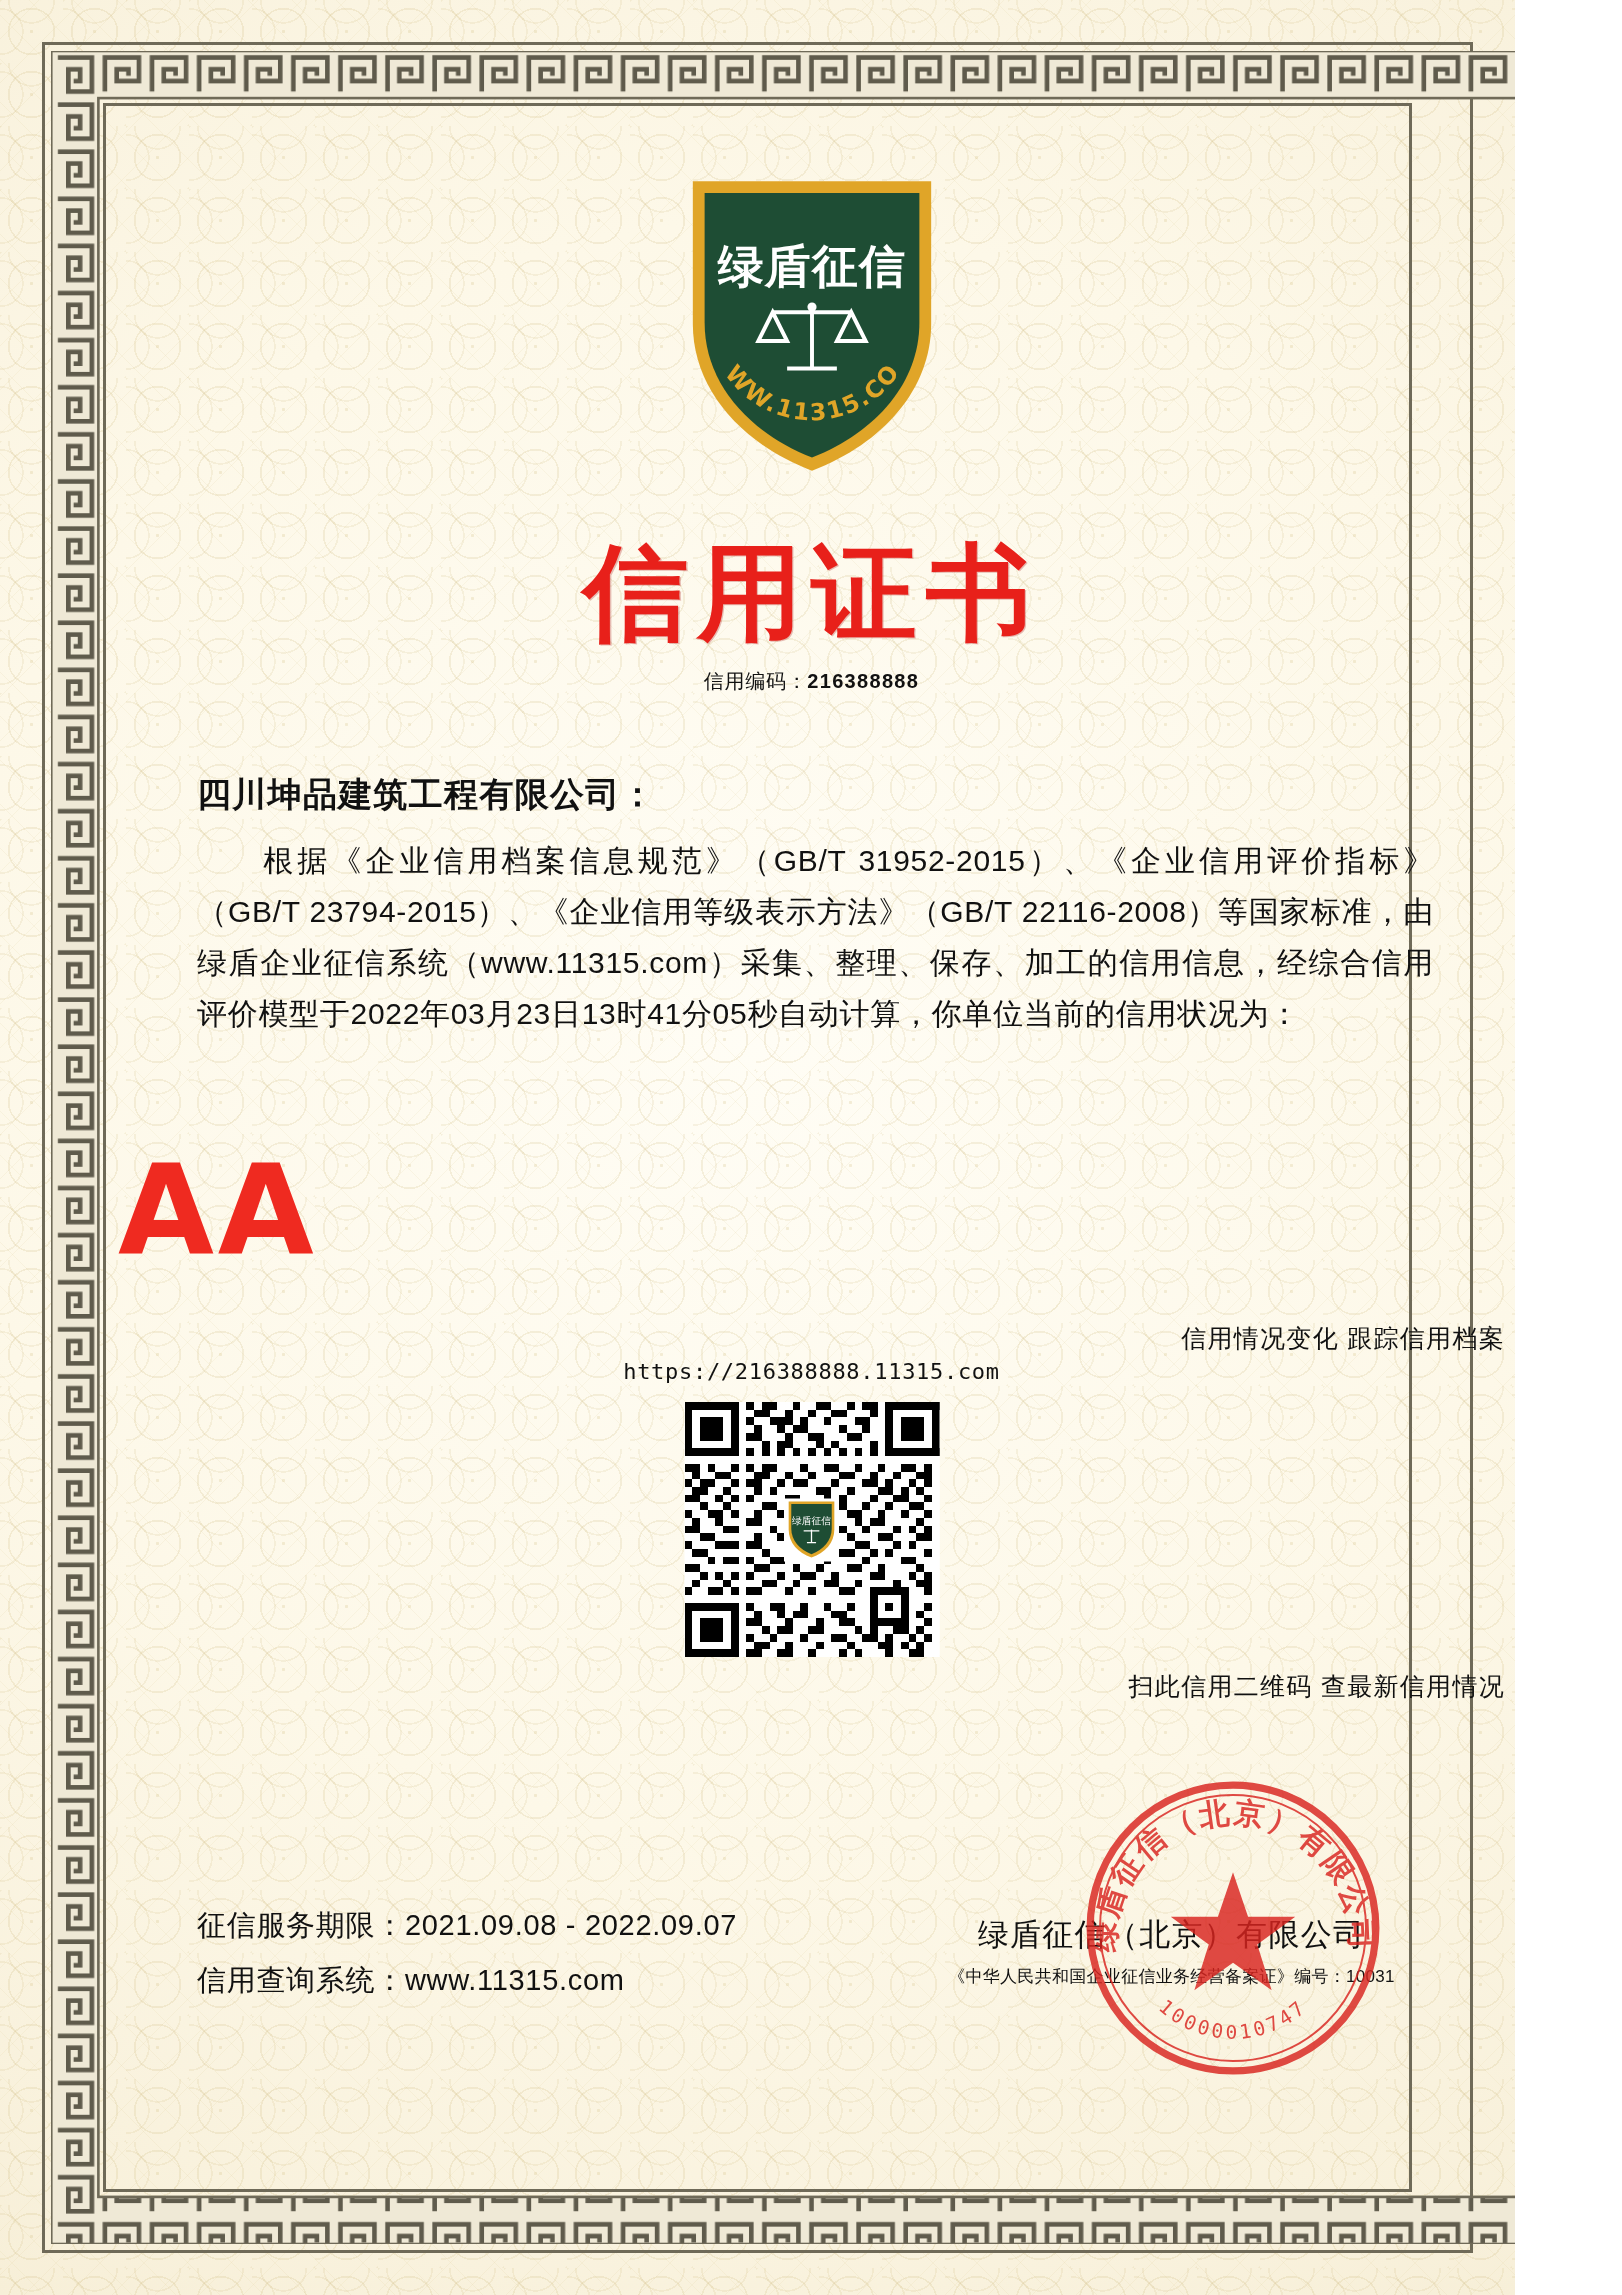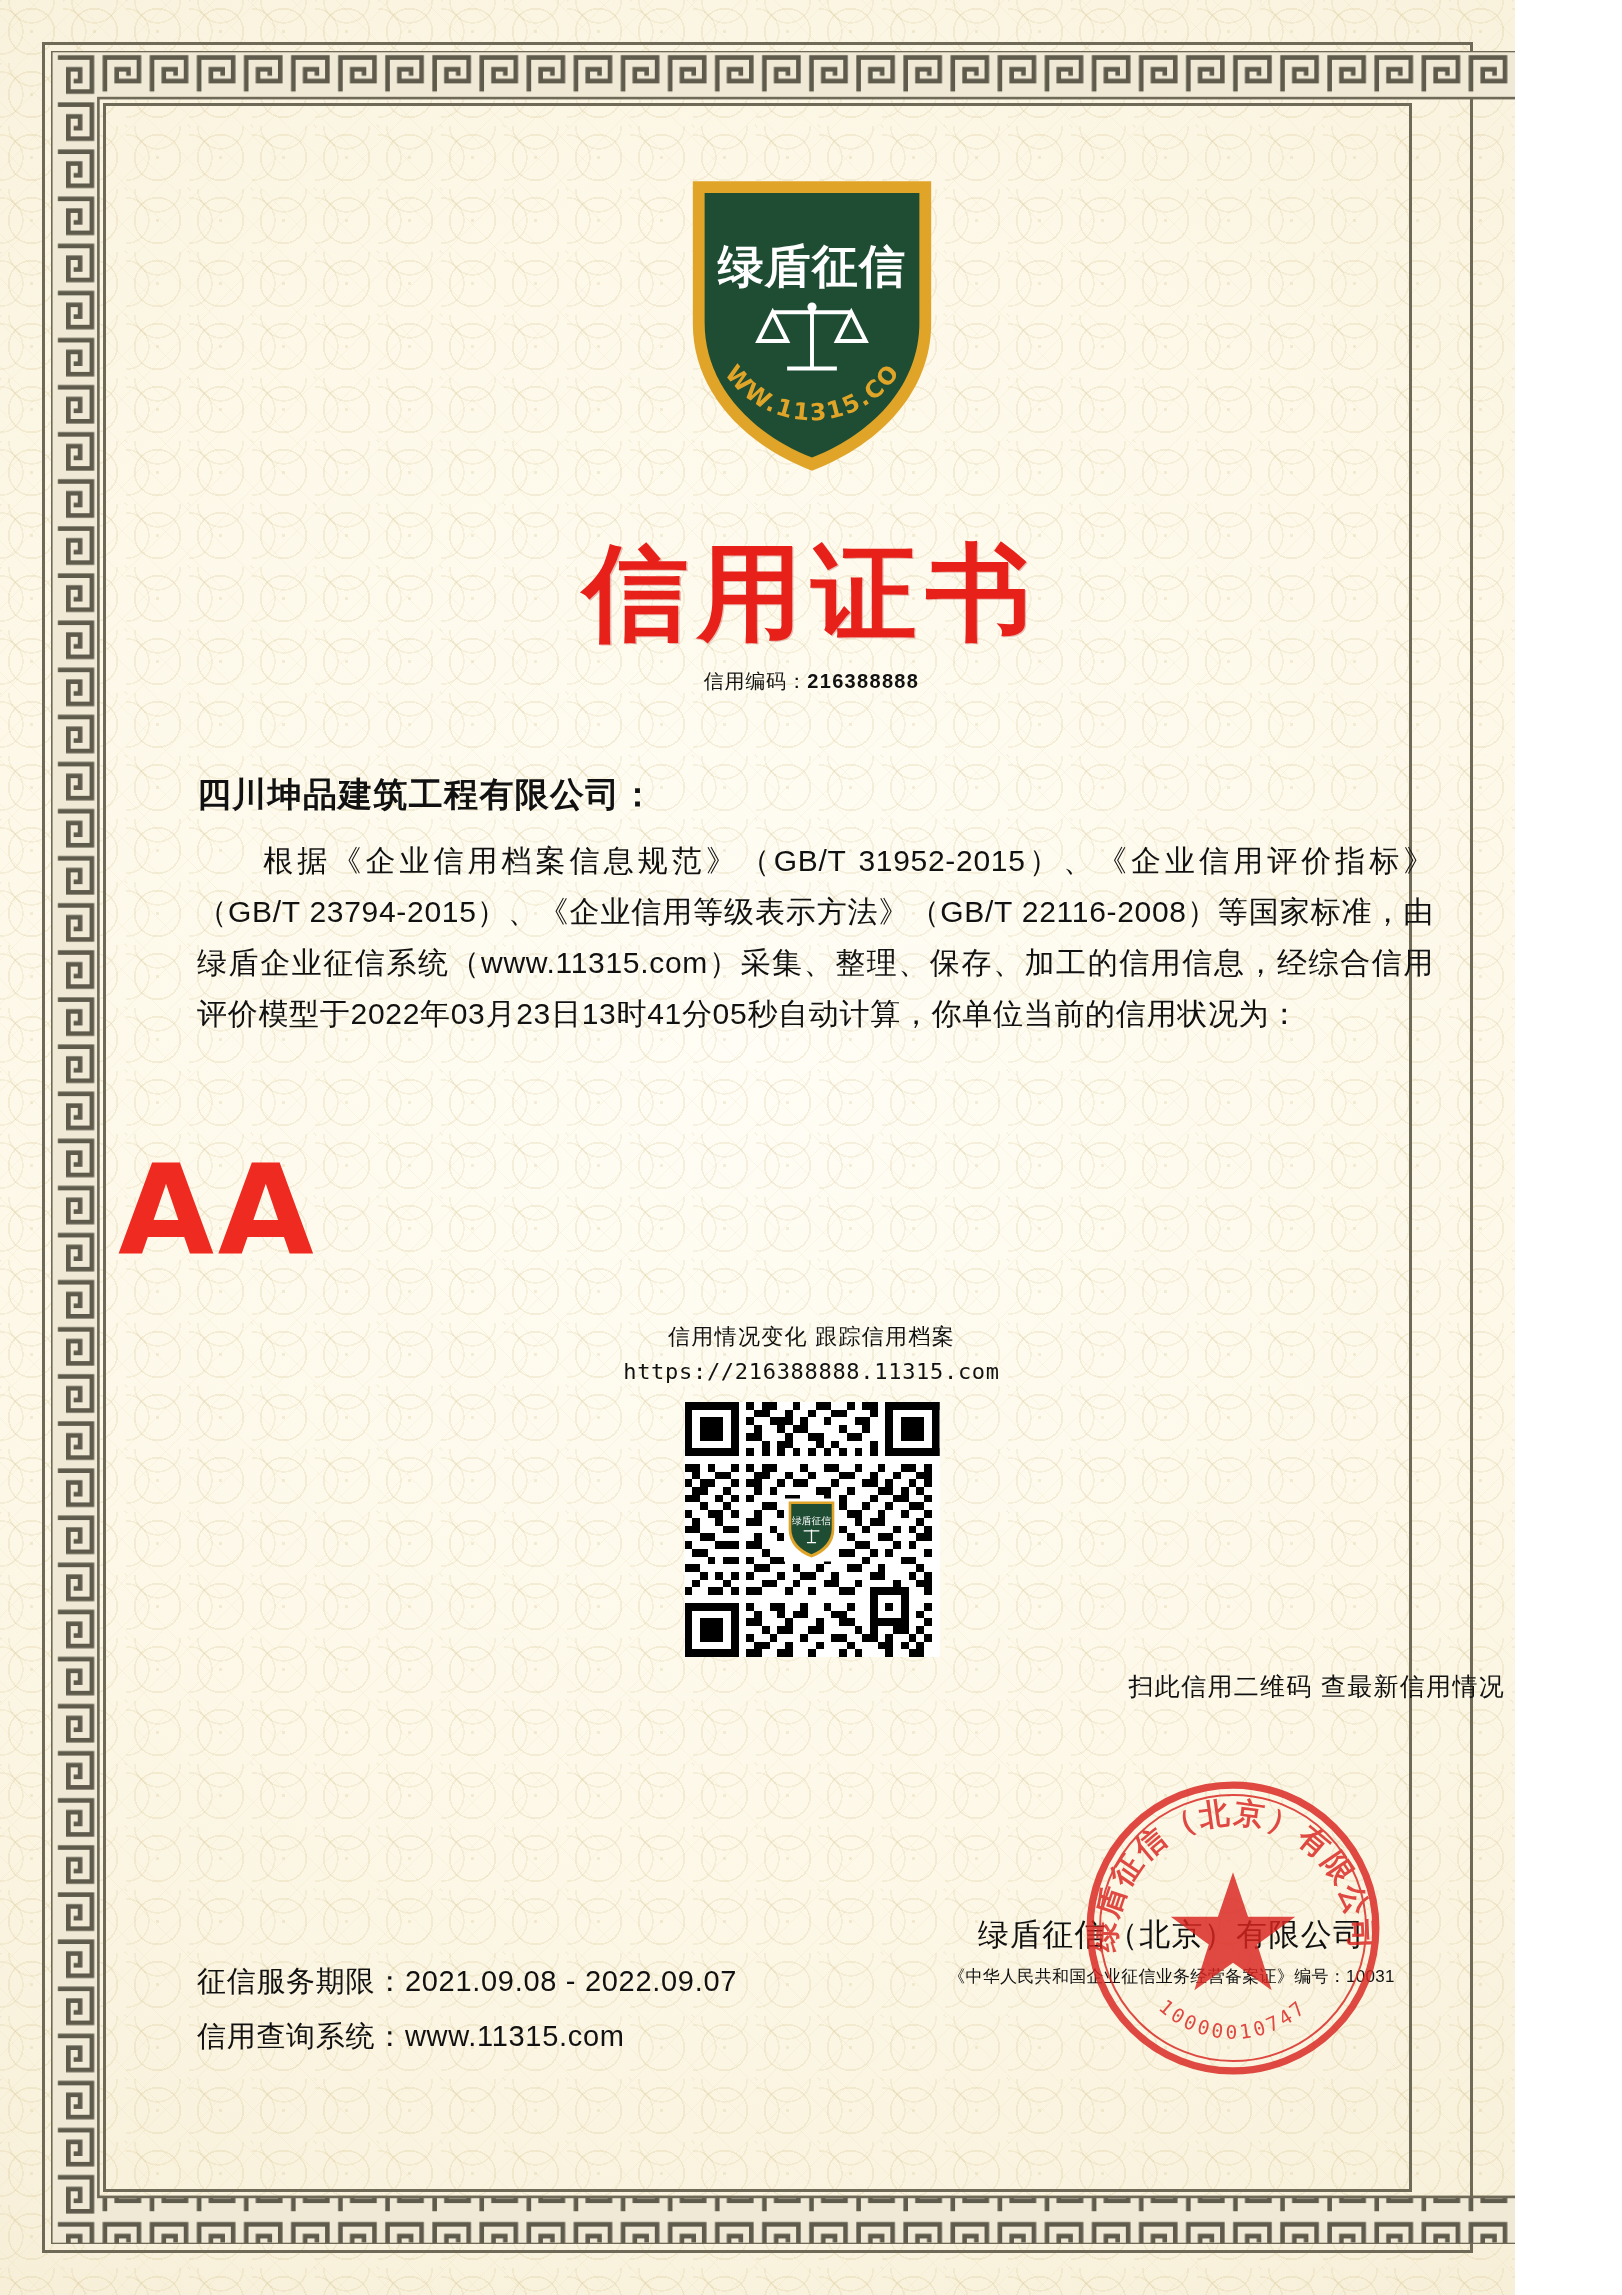--- a/index.html
+++ b/index.html
@@ -145,22 +145,22 @@
     font-size: 124px;
     font-weight: bold;
     color: #ef2a20;
     letter-spacing: 3.9px;
   }
 
   .track-line {
     position: absolute;
     top: 1204px;
     left: 0; right: 0;
-    text-align: center;
-    font-size: 22px;
+    text-align: right;
+    font-size: 25px;
     color: #111;
     letter-spacing: 1.3px;
   }
   .track-url {
     position: absolute;
     top: 1241px;
     left: 0; right: 0;
     text-align: center;
     font-family: "DejaVu Sans Mono", "Liberation Mono", monospace;
     font-size: 22px;
@@ -192,21 +192,21 @@
     left: 0; right: 0;
     text-align: right;
     font-size: 25px;
     color: #111;
     letter-spacing: 1.3px;
   }
 
   .footer-left {
     position: absolute;
     left: 79px;
-    top: 1836px;
+    top: 1780px;
     font-size: 29px;
     line-height: 55px;
     color: #111;
     letter-spacing: 0.7px;
   }
 
   .footer-right {
     position: absolute;
     right: 39px;
     top: 1796px;

